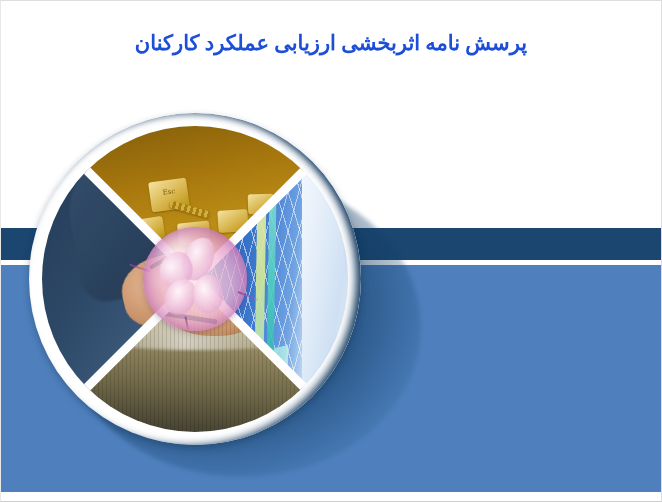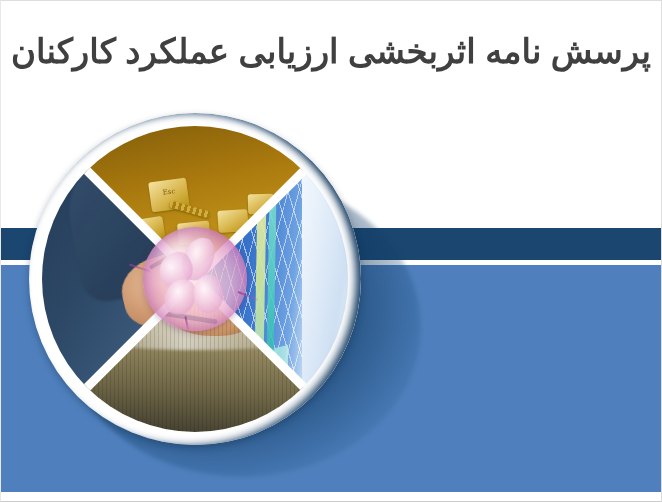--- a/index.html
+++ b/index.html
@@ -48,26 +48,26 @@
     position:absolute;left:0;top:264px;width:46px;height:120px;
     background:#4f80bd;
   }
 
   
   .title{
     position:absolute;
     left:0;right:0;top:28px;
     text-align:center;
     direction:rtl;
-    color:#404040;
-    font-size:34px;
+    color:#1d4ed8;
+    font-size:21px;
     font-weight:bold;
     letter-spacing:0px;
     line-height:1.35;
-    font-family:Liberation Sans, sans-serif;
+    font-family:Liberation Serif, serif;
     white-space:nowrap;
   }
 
   
   .collage-wrap{
     position:absolute;
     left:26px;top:110px;
     width:344px;height:344px;
   }
 

